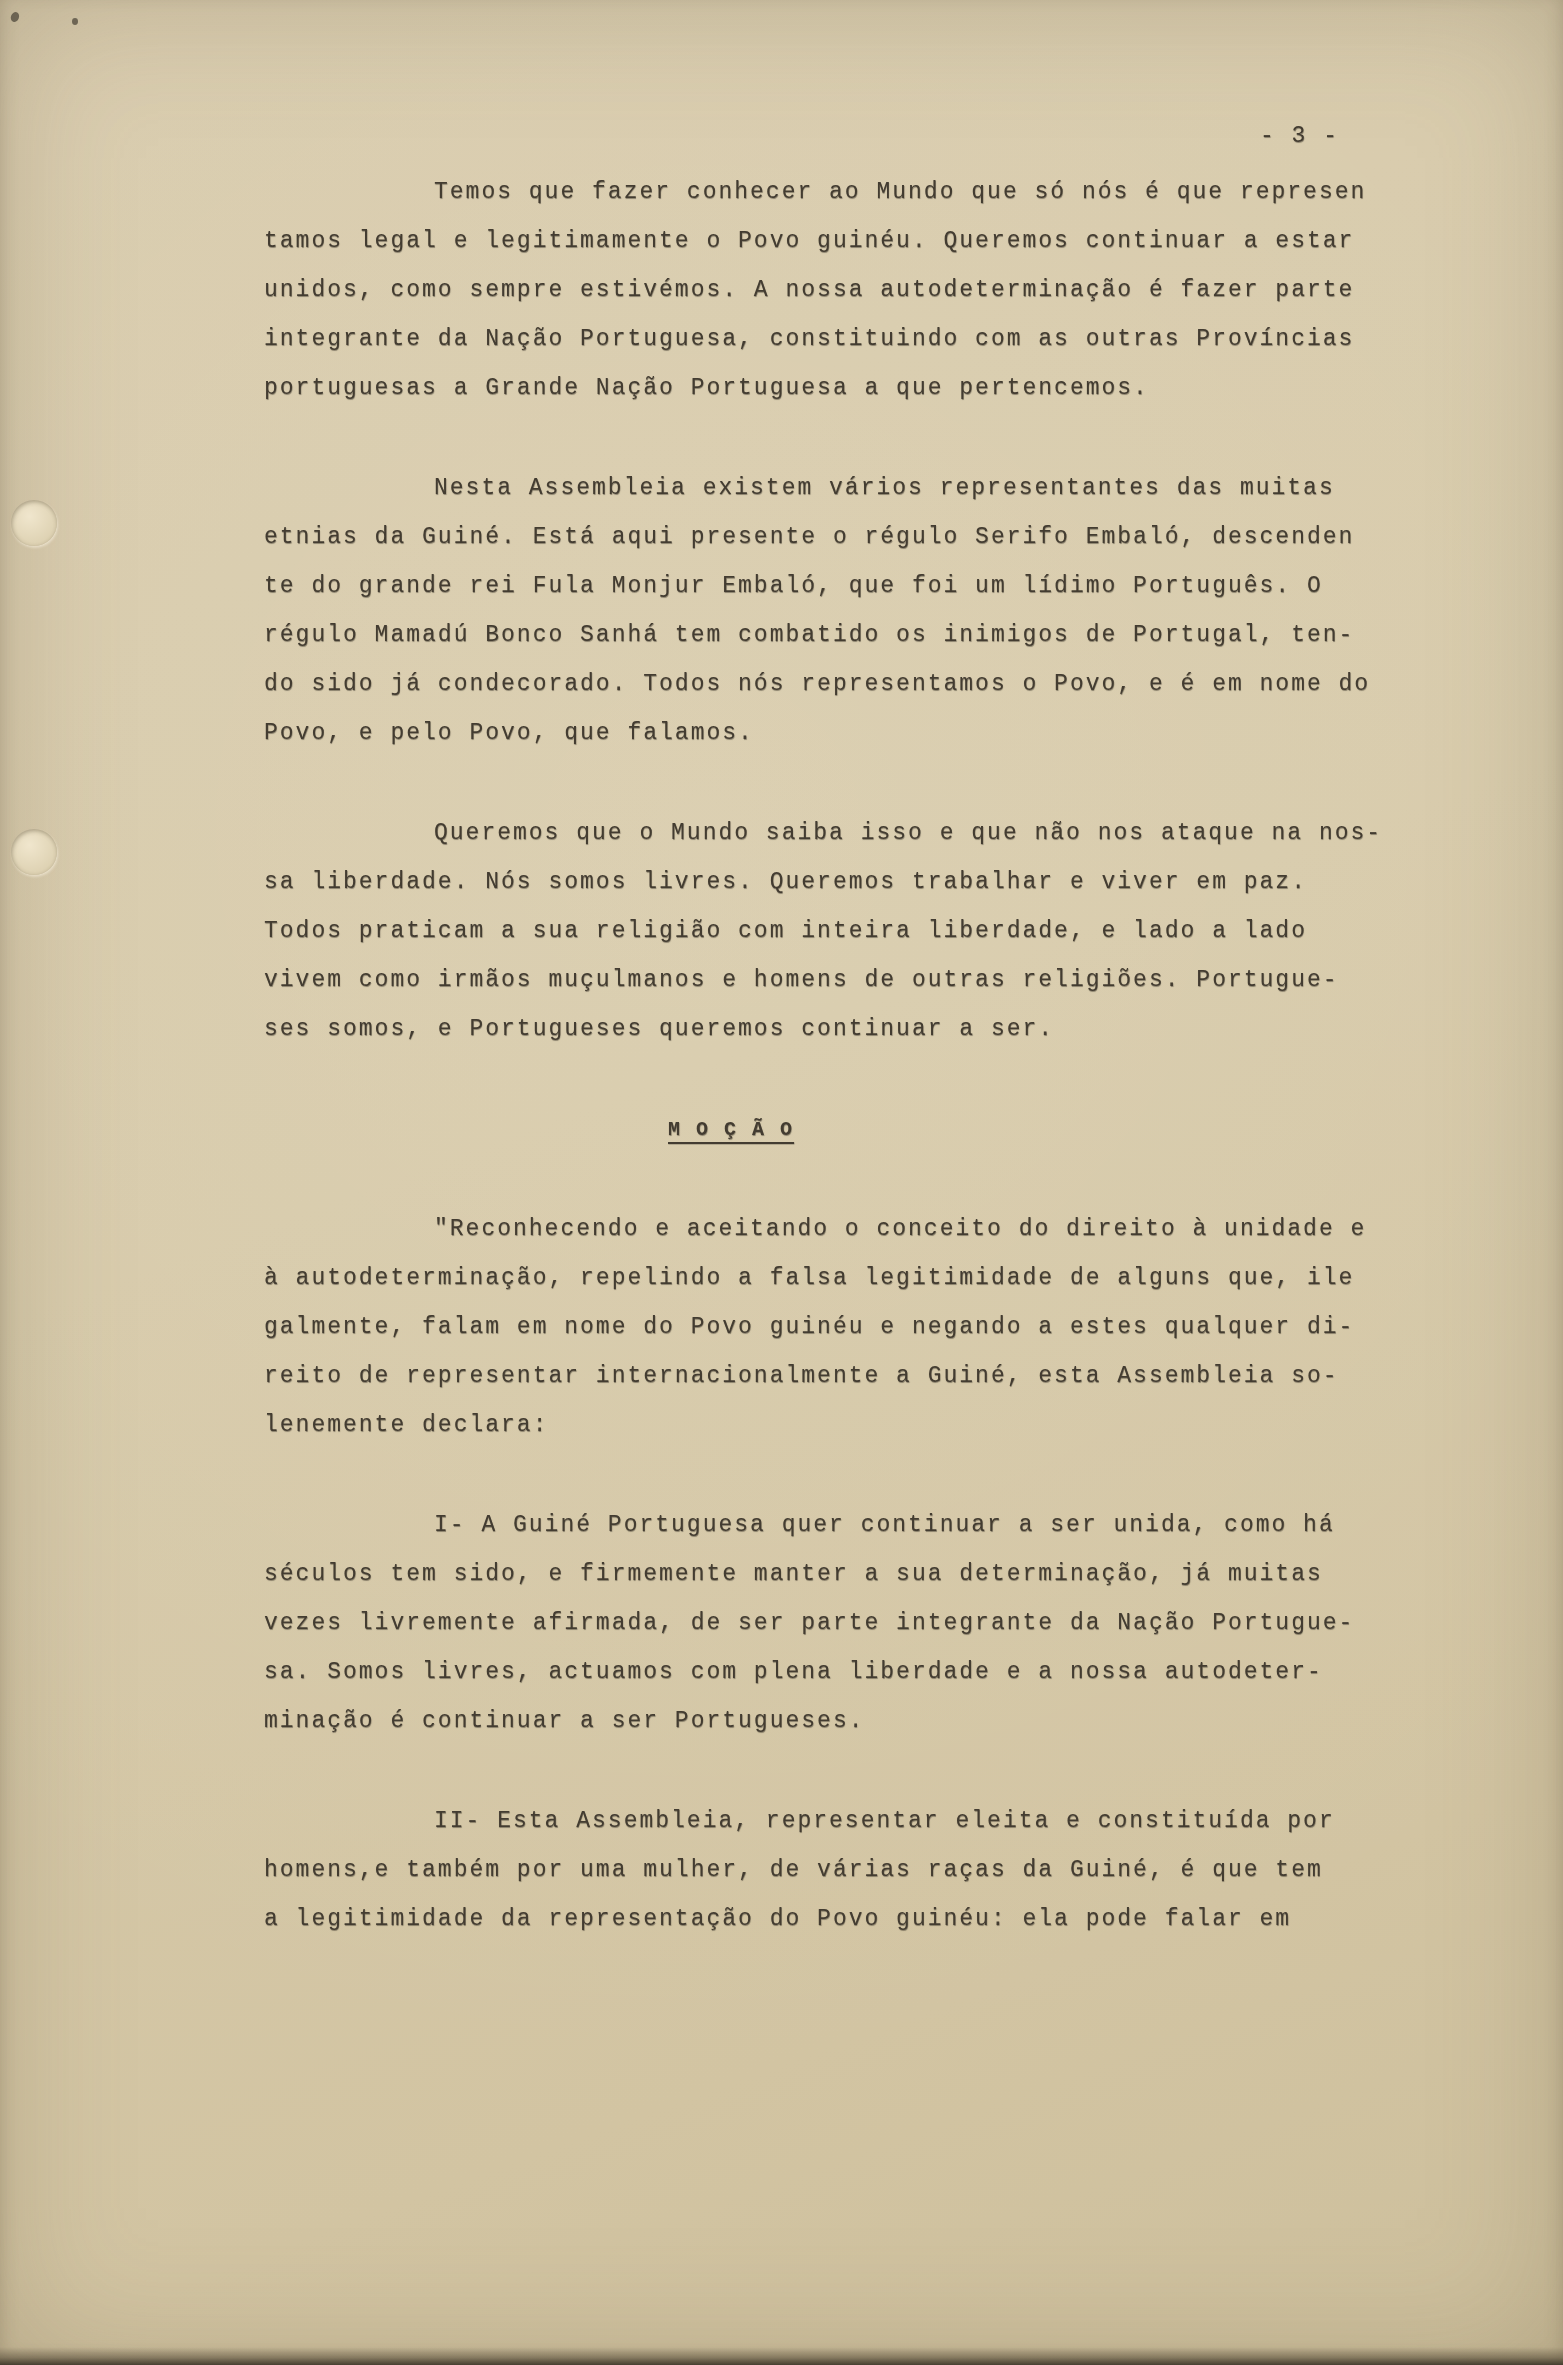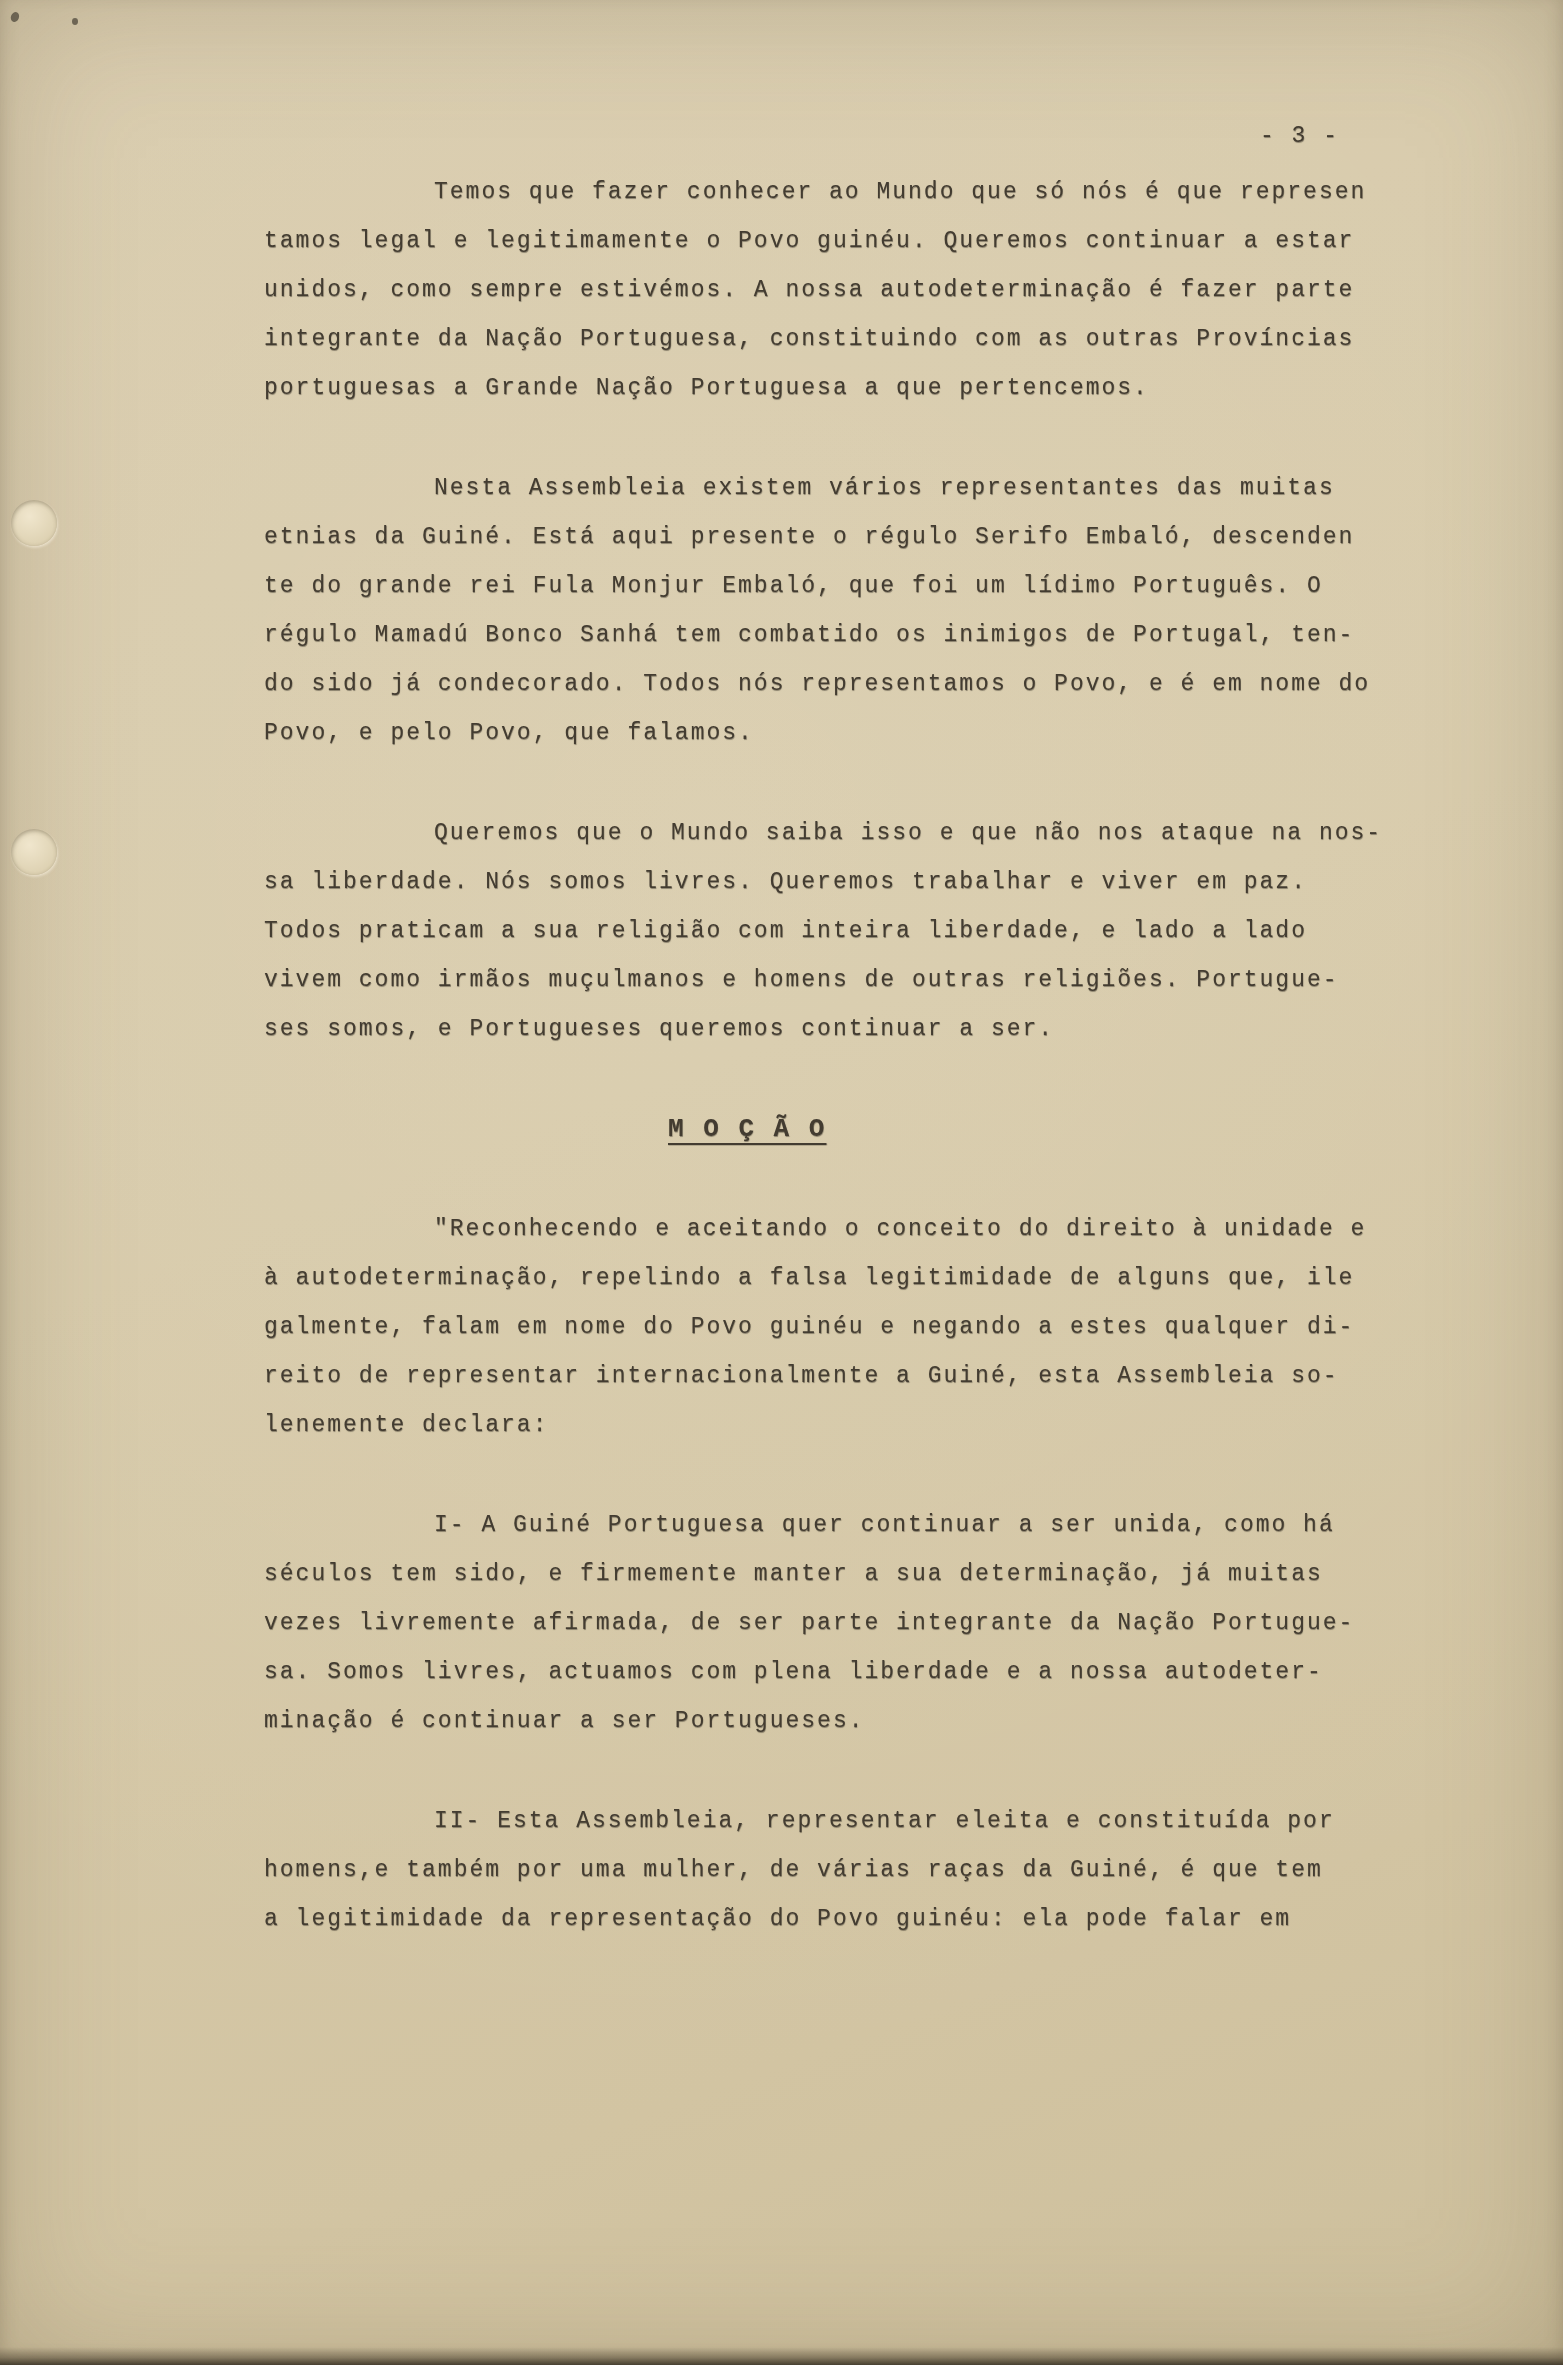--- a/index.html
+++ b/index.html
@@ -38,21 +38,21 @@
     letter-spacing: 2px;
     text-shadow: 0.4px 0.5px 0.7px rgba(64,57,45,0.5);
   }
   .para {
     margin: 0 0 51px 0;
     white-space: pre;
     text-indent: 170px;
   }
   .heading {
     margin: 44px 0 51px 0;
-    font-size: 26px;
+    font-size: 20px;
     font-weight: bold;
     letter-spacing: 2px;
     text-align: left;
     text-indent: 404px;
     text-decoration: underline;
     text-underline-offset: 7px;
     text-decoration-thickness: 1.8px;
     white-space: pre;
   }
   .hole {

